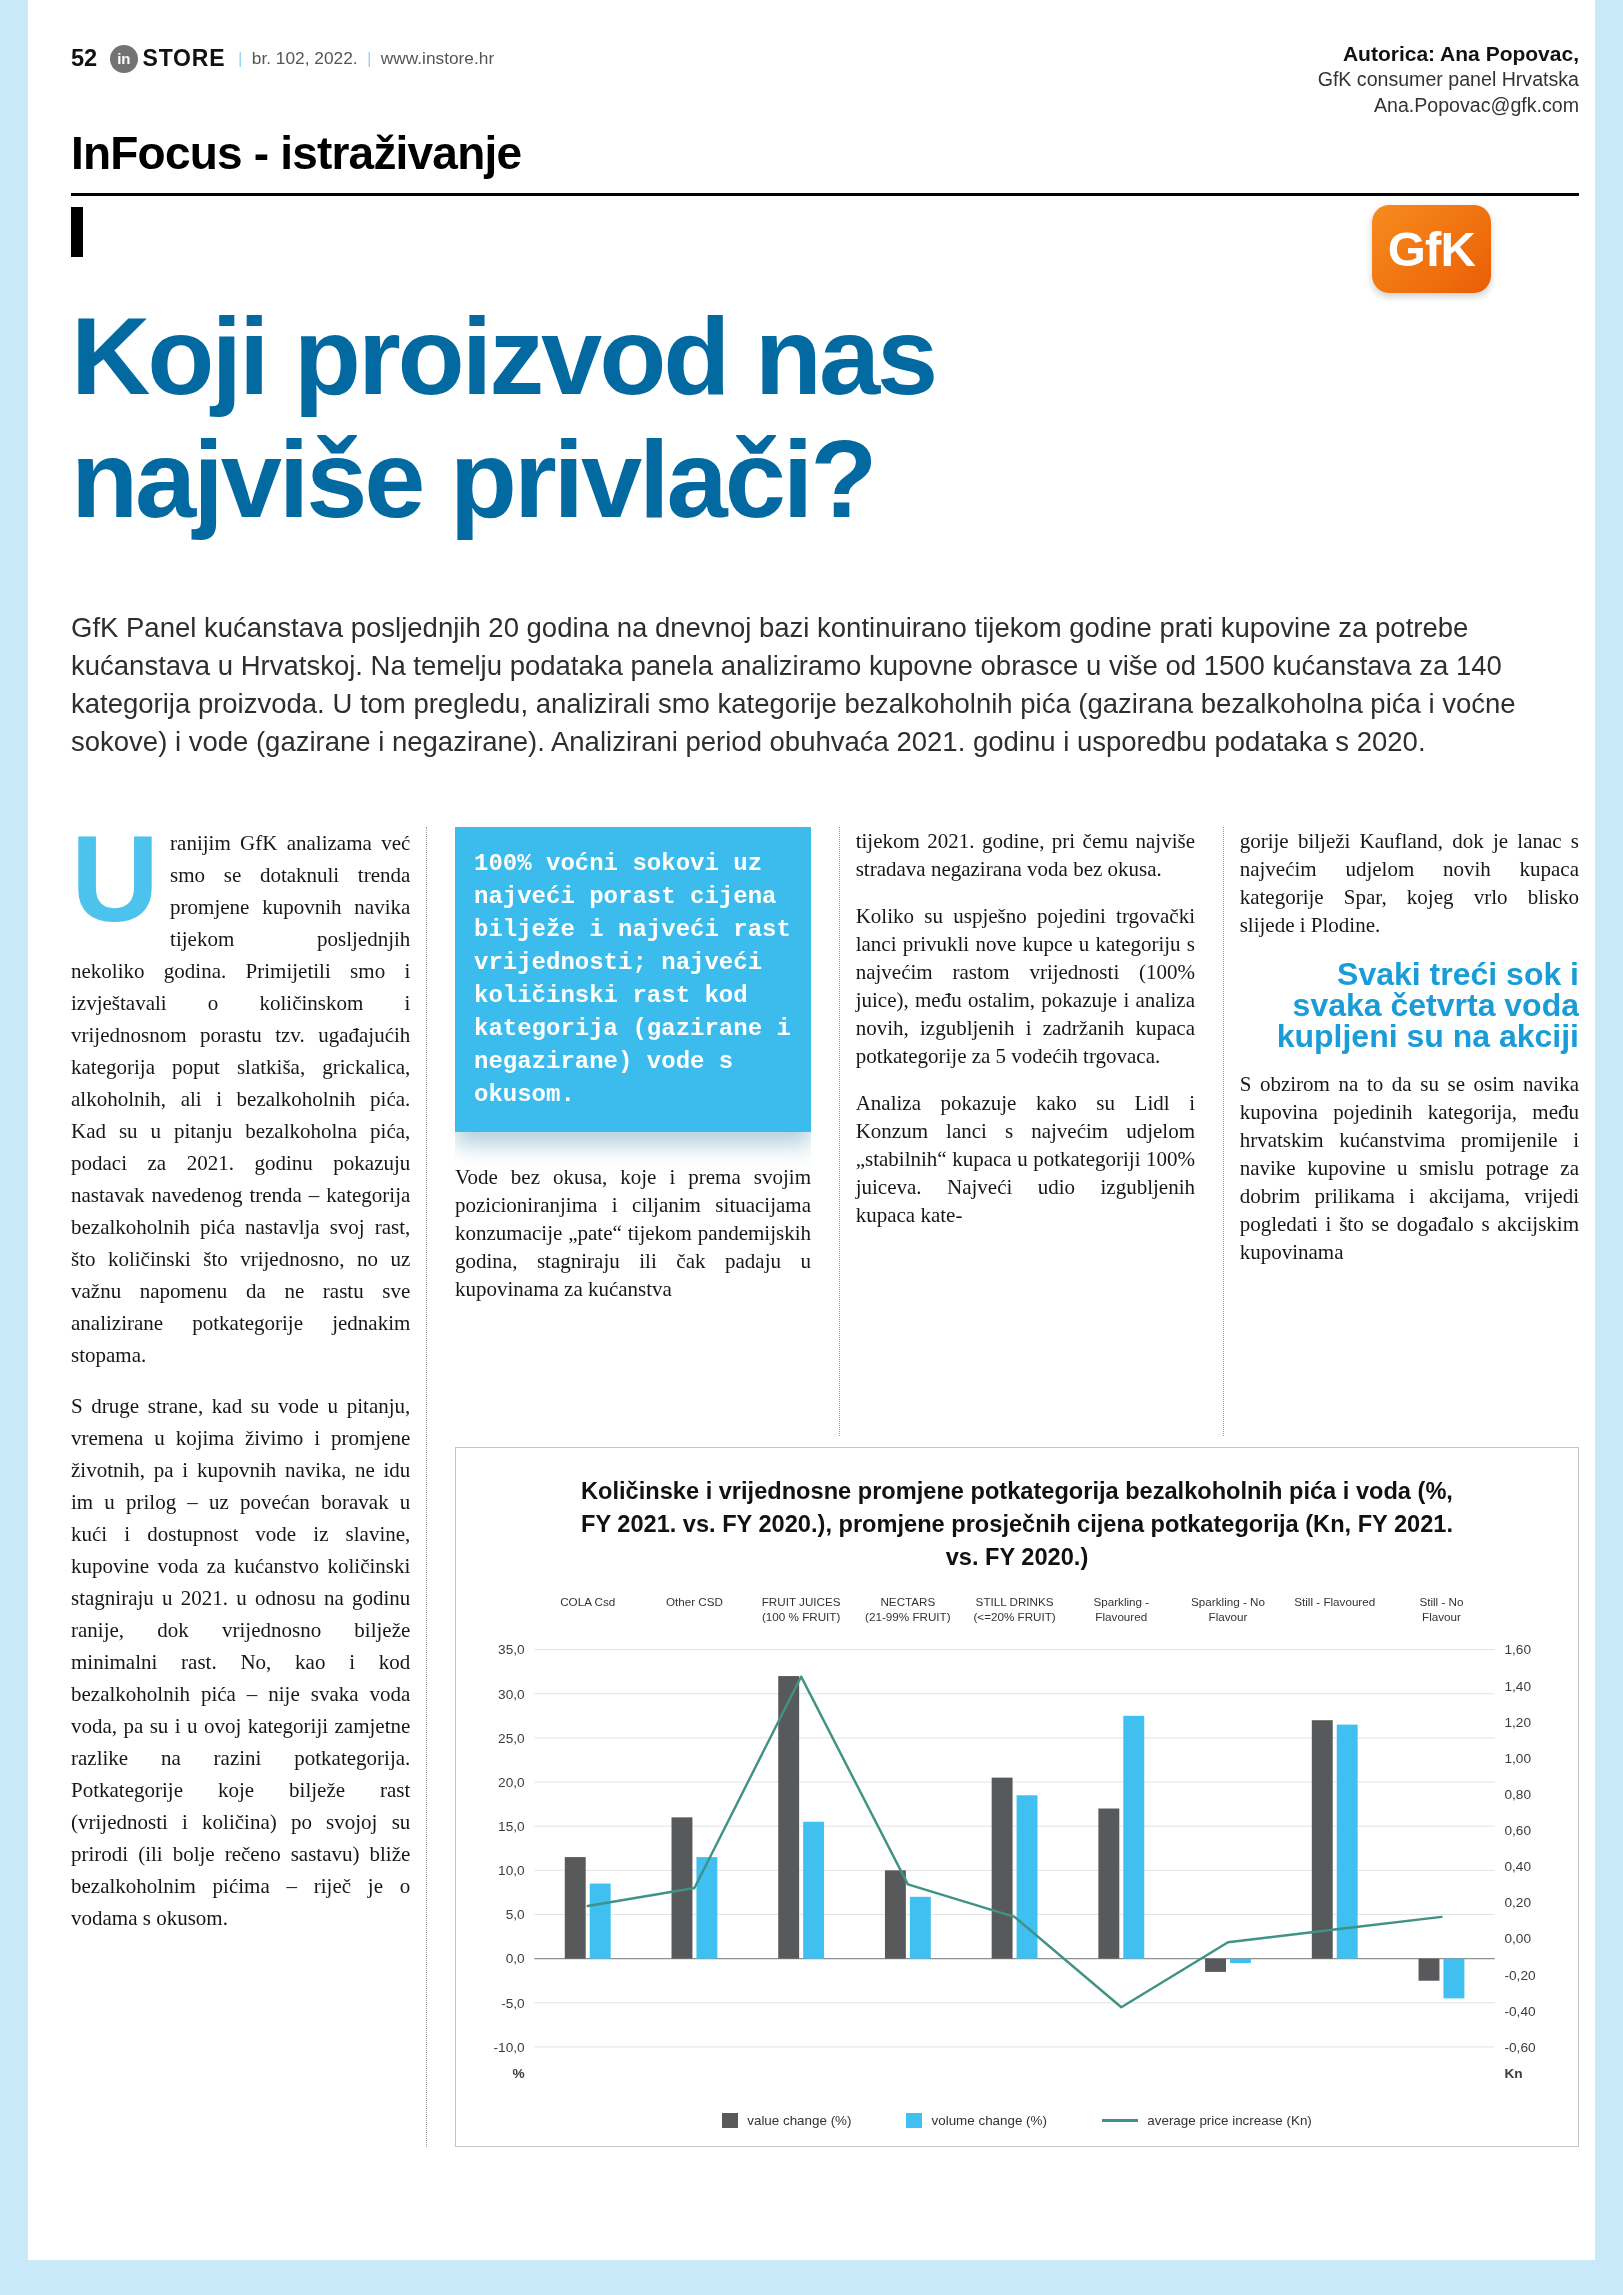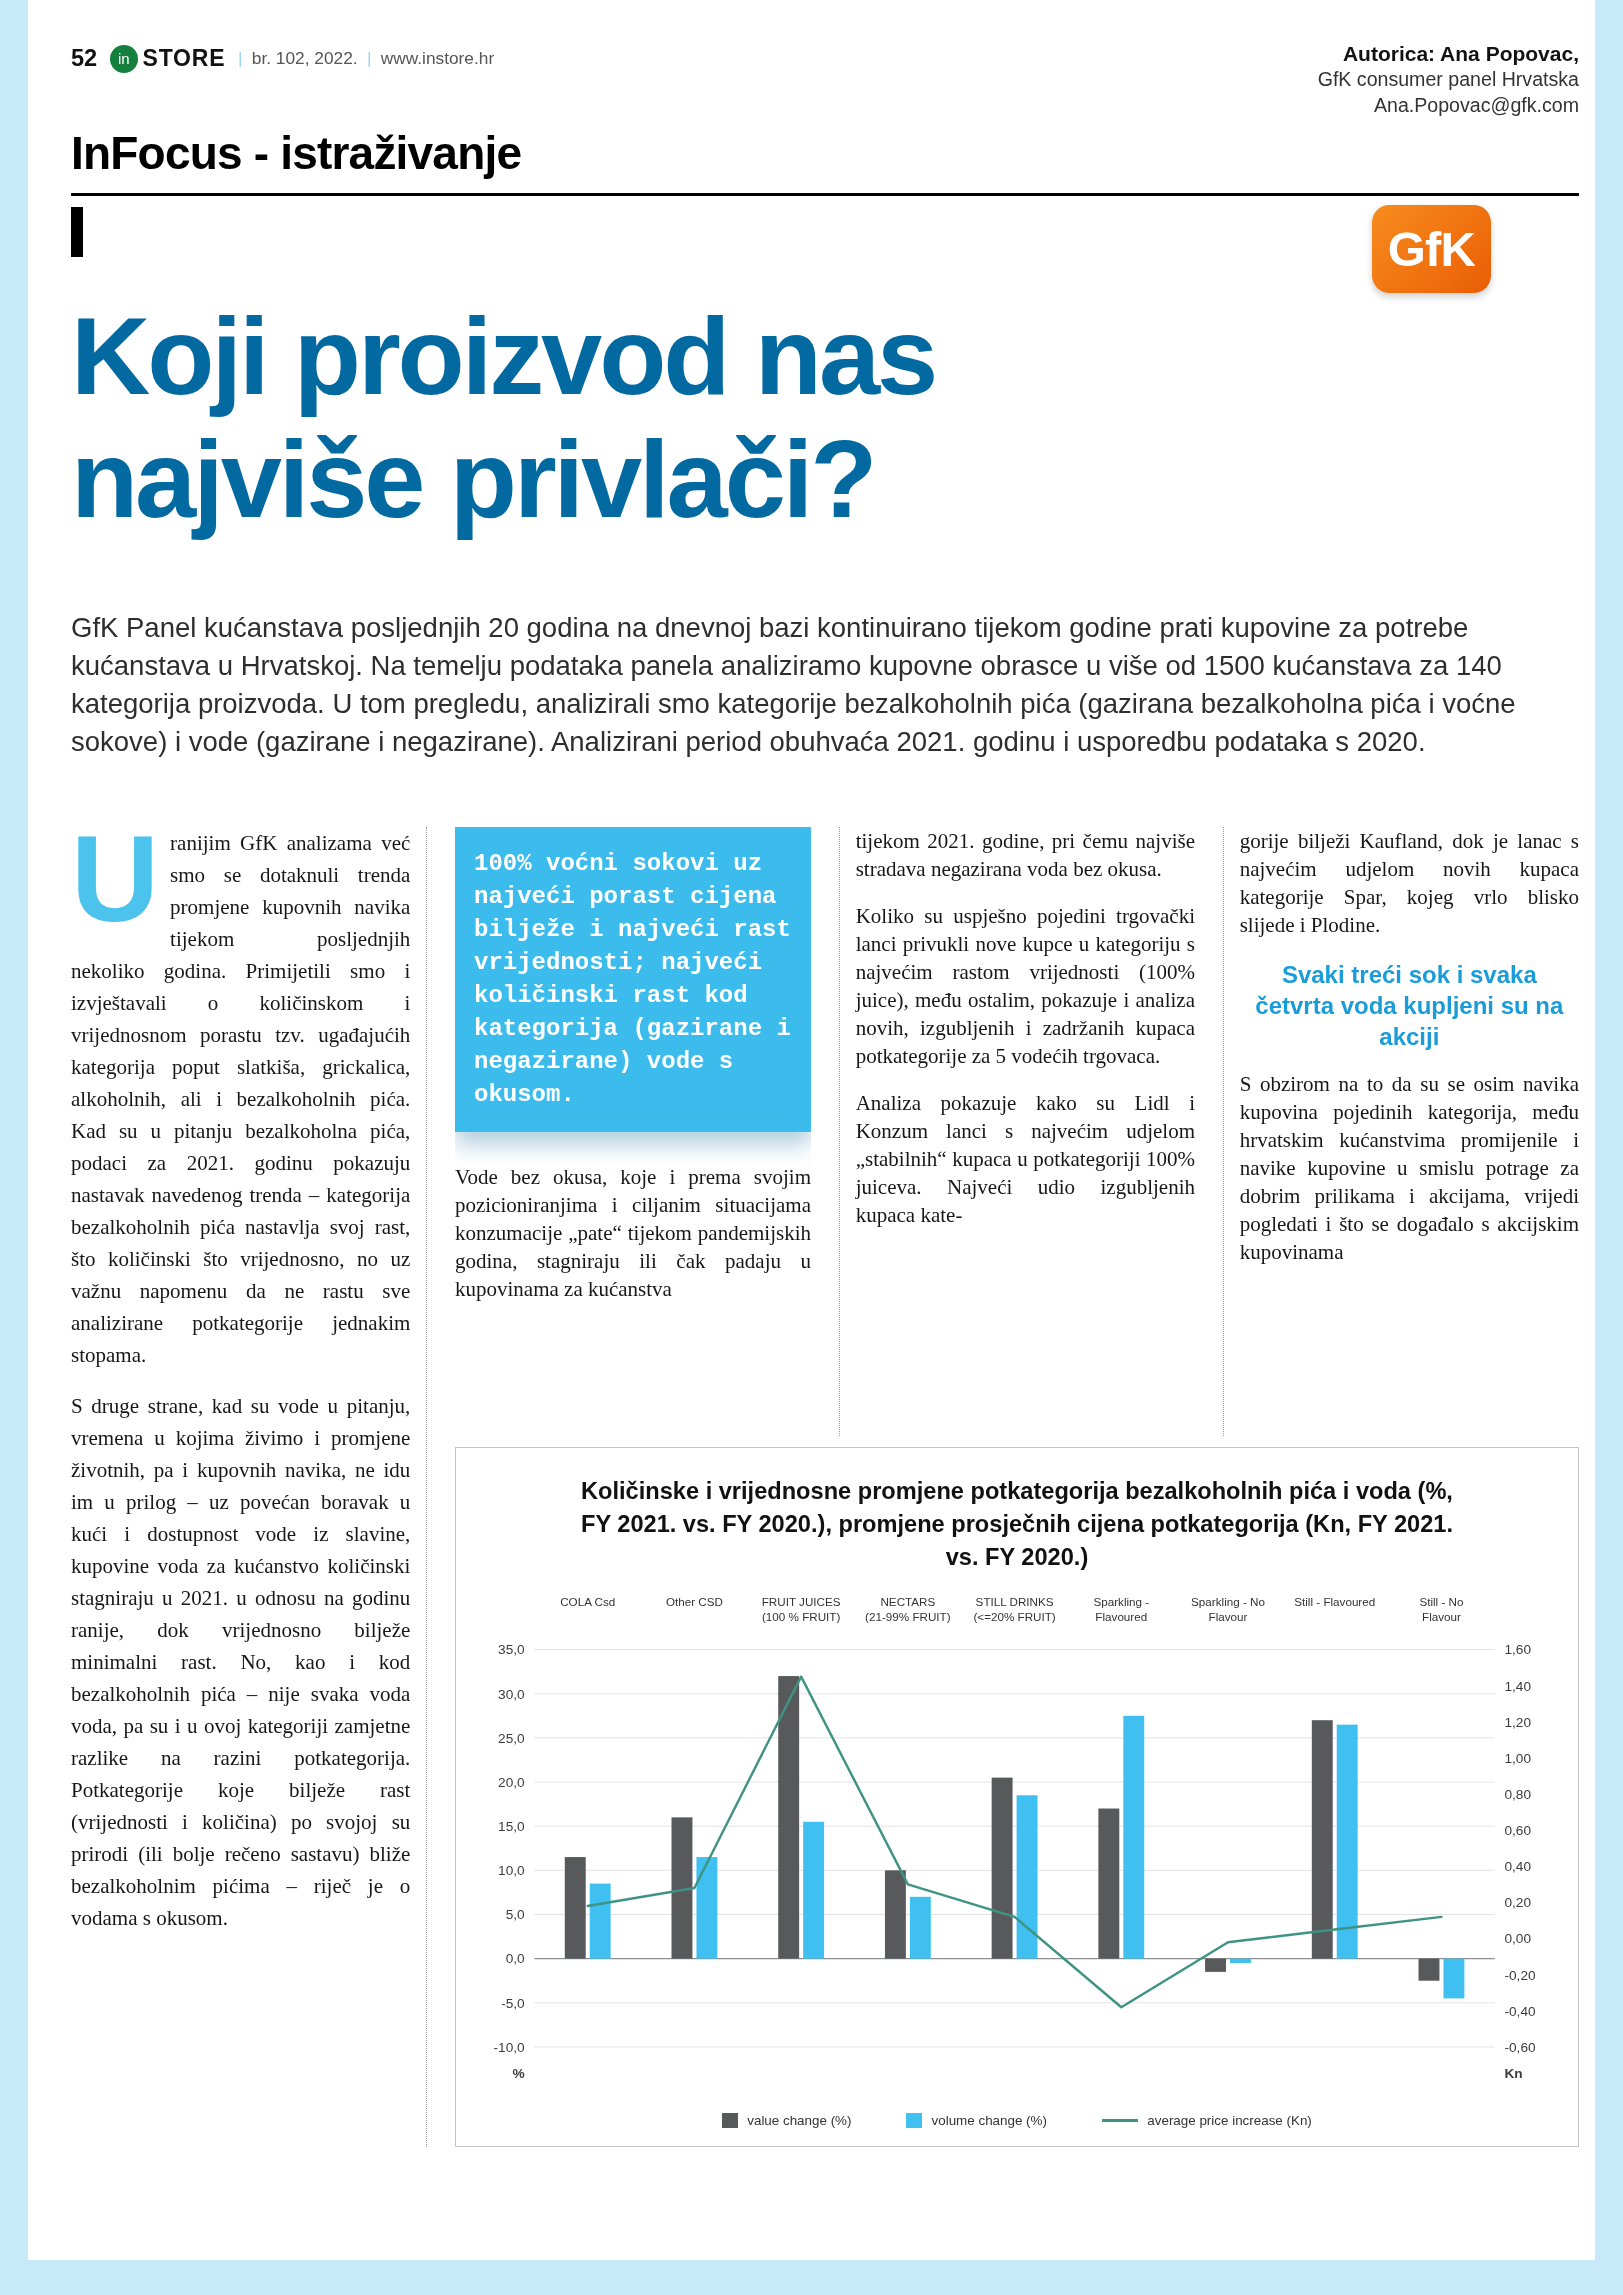--- a/index.html
+++ b/index.html
@@ -15,22 +15,22 @@
   .edge-right { right:0; top:0; width:28px; height:2295px; }
   .edge-bottom{ left:0; bottom:0; width:1623px; height:35px; }
 
   .content { position:relative; padding:0 44px 0 71px; }
 
   
   .masthead { display:flex; justify-content:space-between; align-items:flex-start; padding-top:40px; }
   .masthead-left { display:flex; align-items:center; gap:12.6px; padding-top:4.7px; }
   .page-number { font-size:23.6px; font-weight:bold; color:#111; }
   .instore-logo { display:flex; align-items:center; gap:4.7px; }
-  .instore-badge { width:28px; height:28px; border-radius:50%; background:#15803d; color:#fff;
-    display:flex; align-items:center; justify-content:center; font-size:15px; font-weight:normal; }
+  .instore-badge { width:28px; height:28px; border-radius:50%; background:#737373; color:#fff;
+    display:flex; align-items:center; justify-content:center; font-size:15px; font-weight:bold; }
   .instore-name { font-size:23px; font-weight:bold; letter-spacing:0.8px; color:#111; }
   .issue-row { display:flex; align-items:center; gap:9.4px; font-size:17.3px; color:#555; }
   .sep { color:#9ad4ef; font-size:17.3px; }
   .author-block { text-align:right; line-height:1.3; }
   .author-name { font-size:21px; font-weight:bold; color:#111; }
   .author-org, .author-email { font-size:19.6px; color:#333; }
 
   
   .section-title { margin-top:7.9px; font-size:46px; font-weight:900; letter-spacing:-0.8px; color:#000; }
   .section-title .sub { font-weight:800; }
@@ -66,22 +66,22 @@
   .col3 { grid-column:3; grid-row:1; border-left:1.6px dotted #9a9a9a; padding-left:15.7px; }
   .col4 { grid-column:4; grid-row:1; border-left:1.6px dotted #9a9a9a; padding-left:15.7px; }
 
   .dropcap { float:left; font-family:"Liberation Sans", sans-serif; font-weight:bold;
     font-size:122px; line-height:93px; color:#4cc3ed; padding:6.3px 11px 0 0; }
 
   .callout { background:#3bbcec; color:#fff; padding:20.4px 19px; margin-bottom:31px;
     font-family:Liberation Mono, monospace; font-weight:bold; font-size:24px;
     line-height:33px; text-align:left; box-shadow:0 12.6px 20.4px rgba(40,120,160,0.35); }
 
-  .subhead { font-family:"Liberation Sans", sans-serif; font-weight:bold; font-size:24px;
-    line-height:31px; color:#199cd8; text-align:center; margin:20.4px 0 17.3px 0; }
+  .subhead { font-family:"Liberation Sans", sans-serif; font-weight:bold; font-size:32px;
+    line-height:31px; color:#199cd8; text-align:right; margin:20.4px 0 17.3px 0; }
 
   
   .chart-box { grid-column:2 / span 3; grid-row:2; margin-top:11px; border:1.6px solid #c4c4c4;
     background:#fff; padding:27px 14px 17.3px 14px; font-family:"Liberation Sans", sans-serif; }
   .chart-title { font-size:23.6px; font-weight:bold; line-height:33px; text-align:center;
     color:#111; max-width:903px; margin:0 auto 7.9px auto; }
   .chart-svg-wrap { width:100%; }
   svg text { font-family:"Liberation Sans", sans-serif; }
   .tick { font-size:17px; fill:#3c3c3c; }
   .unit { font-weight:bold; }

